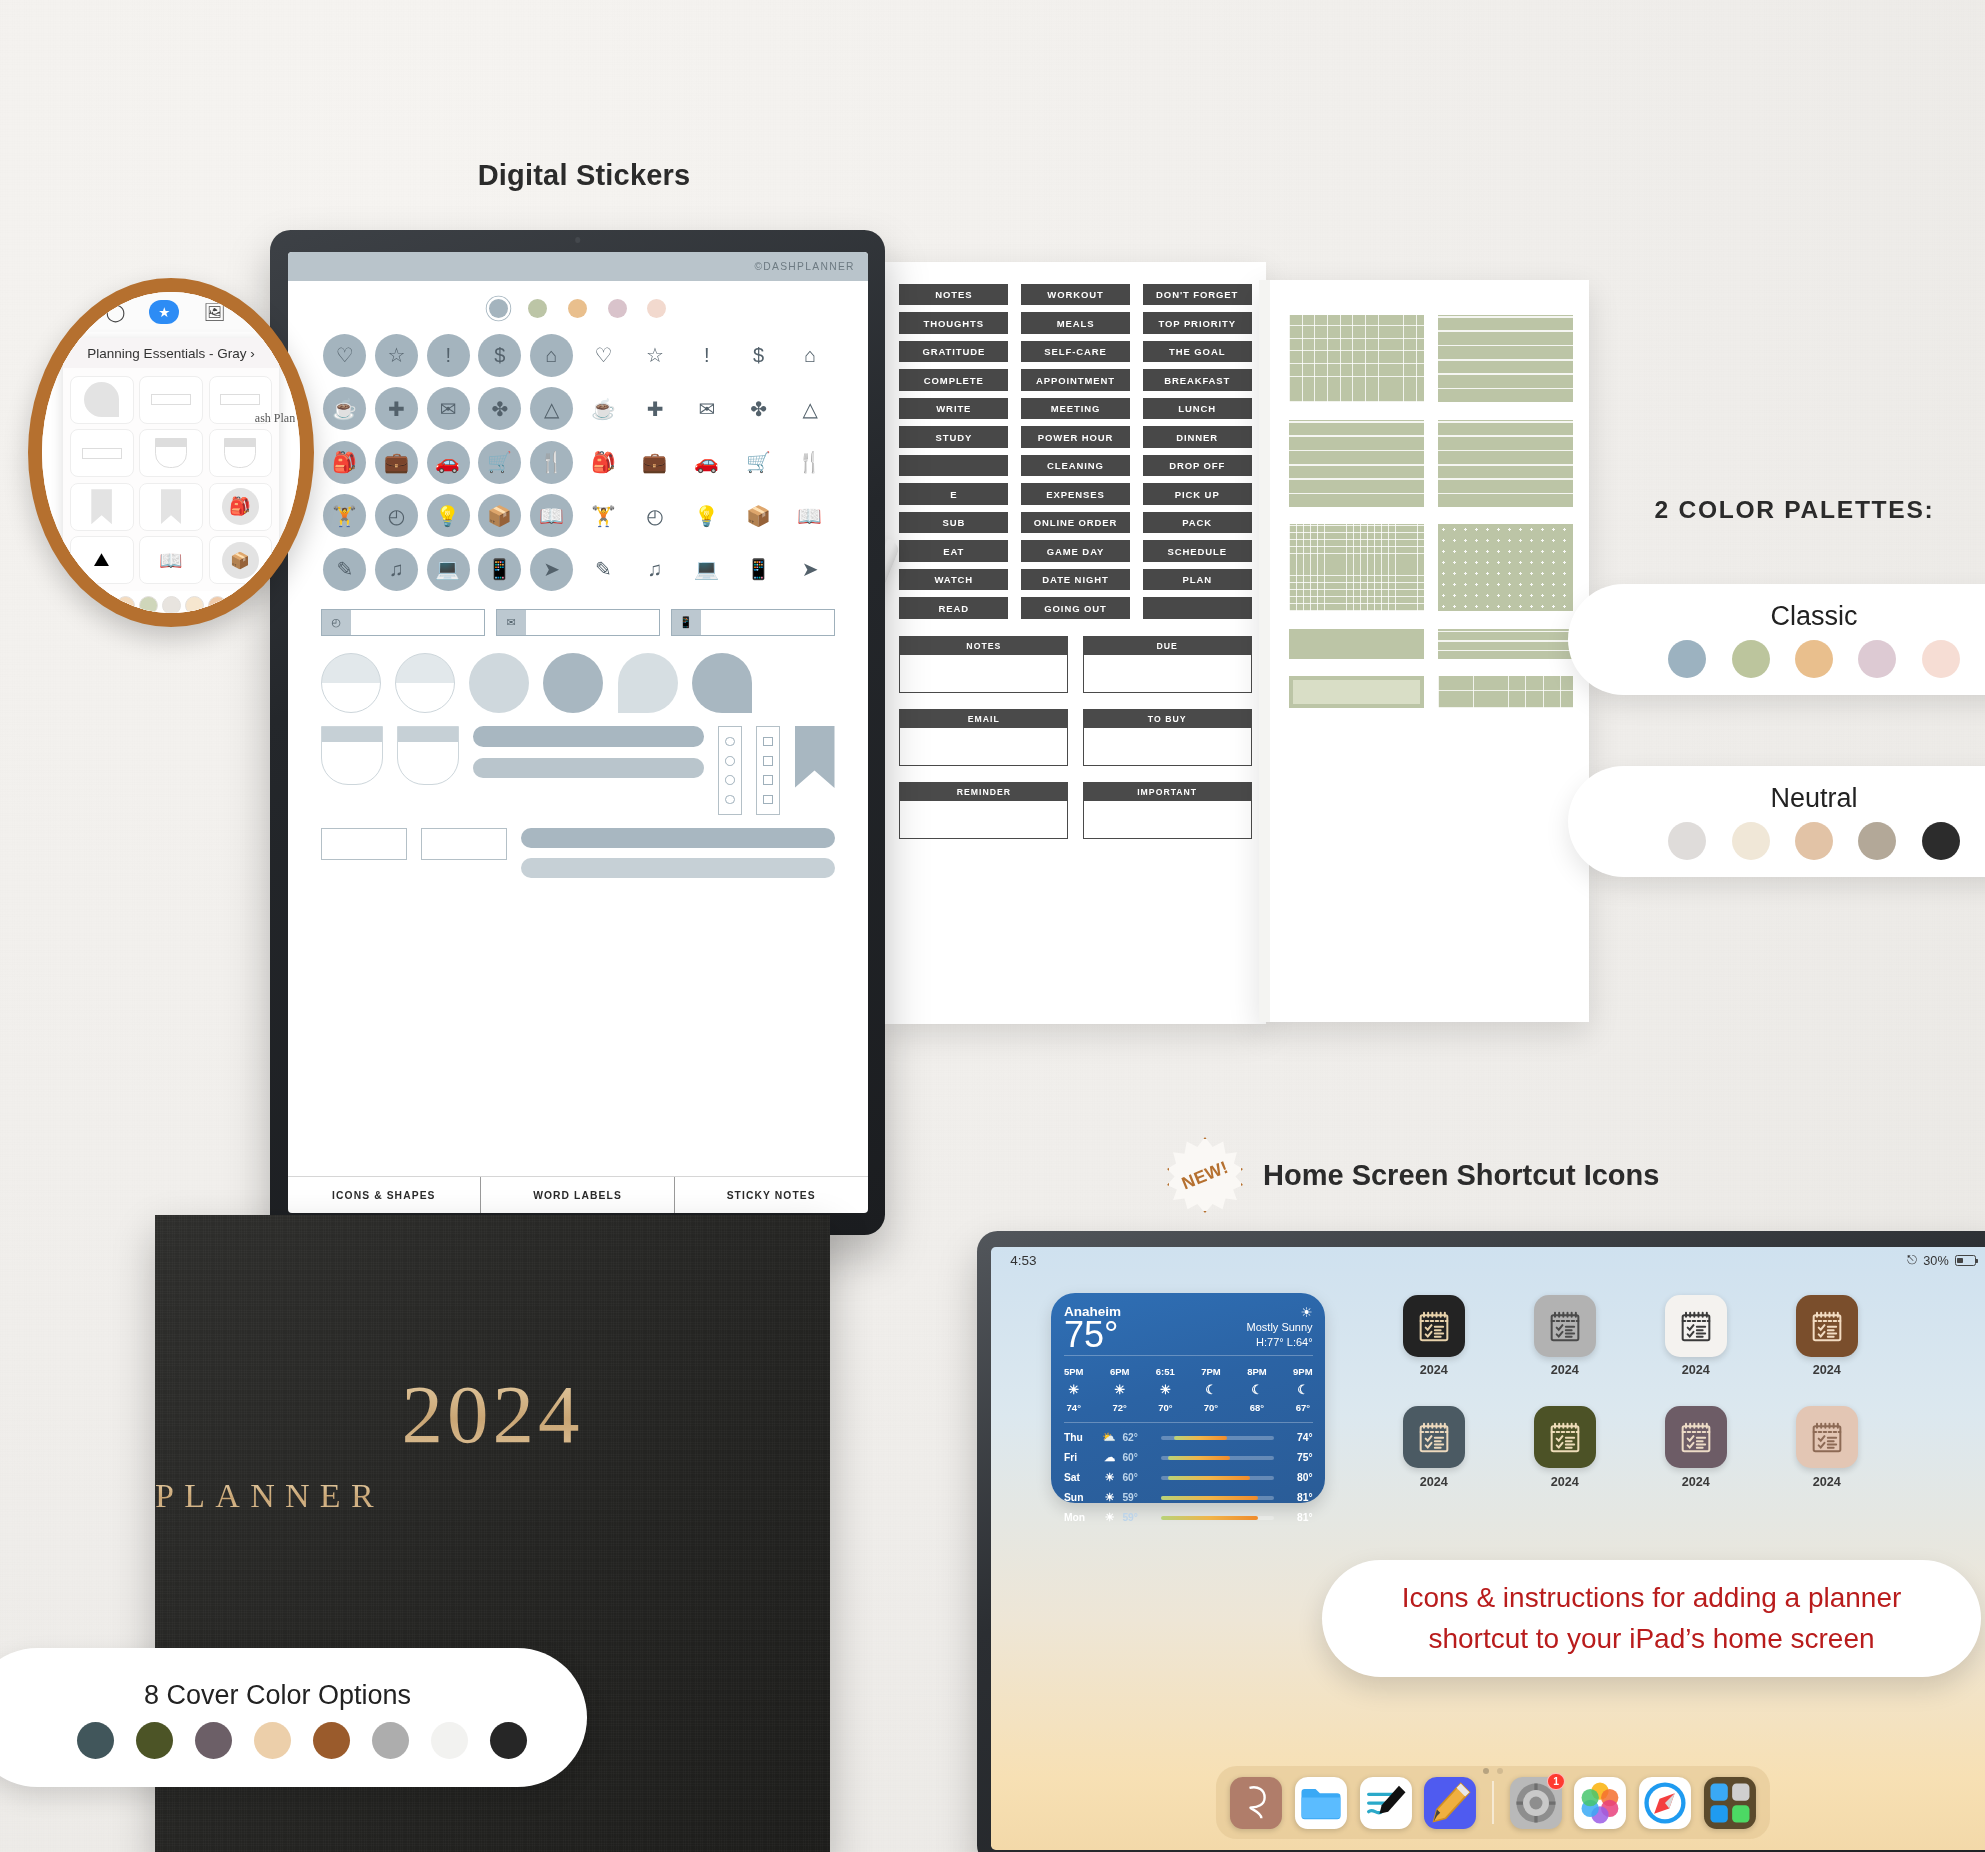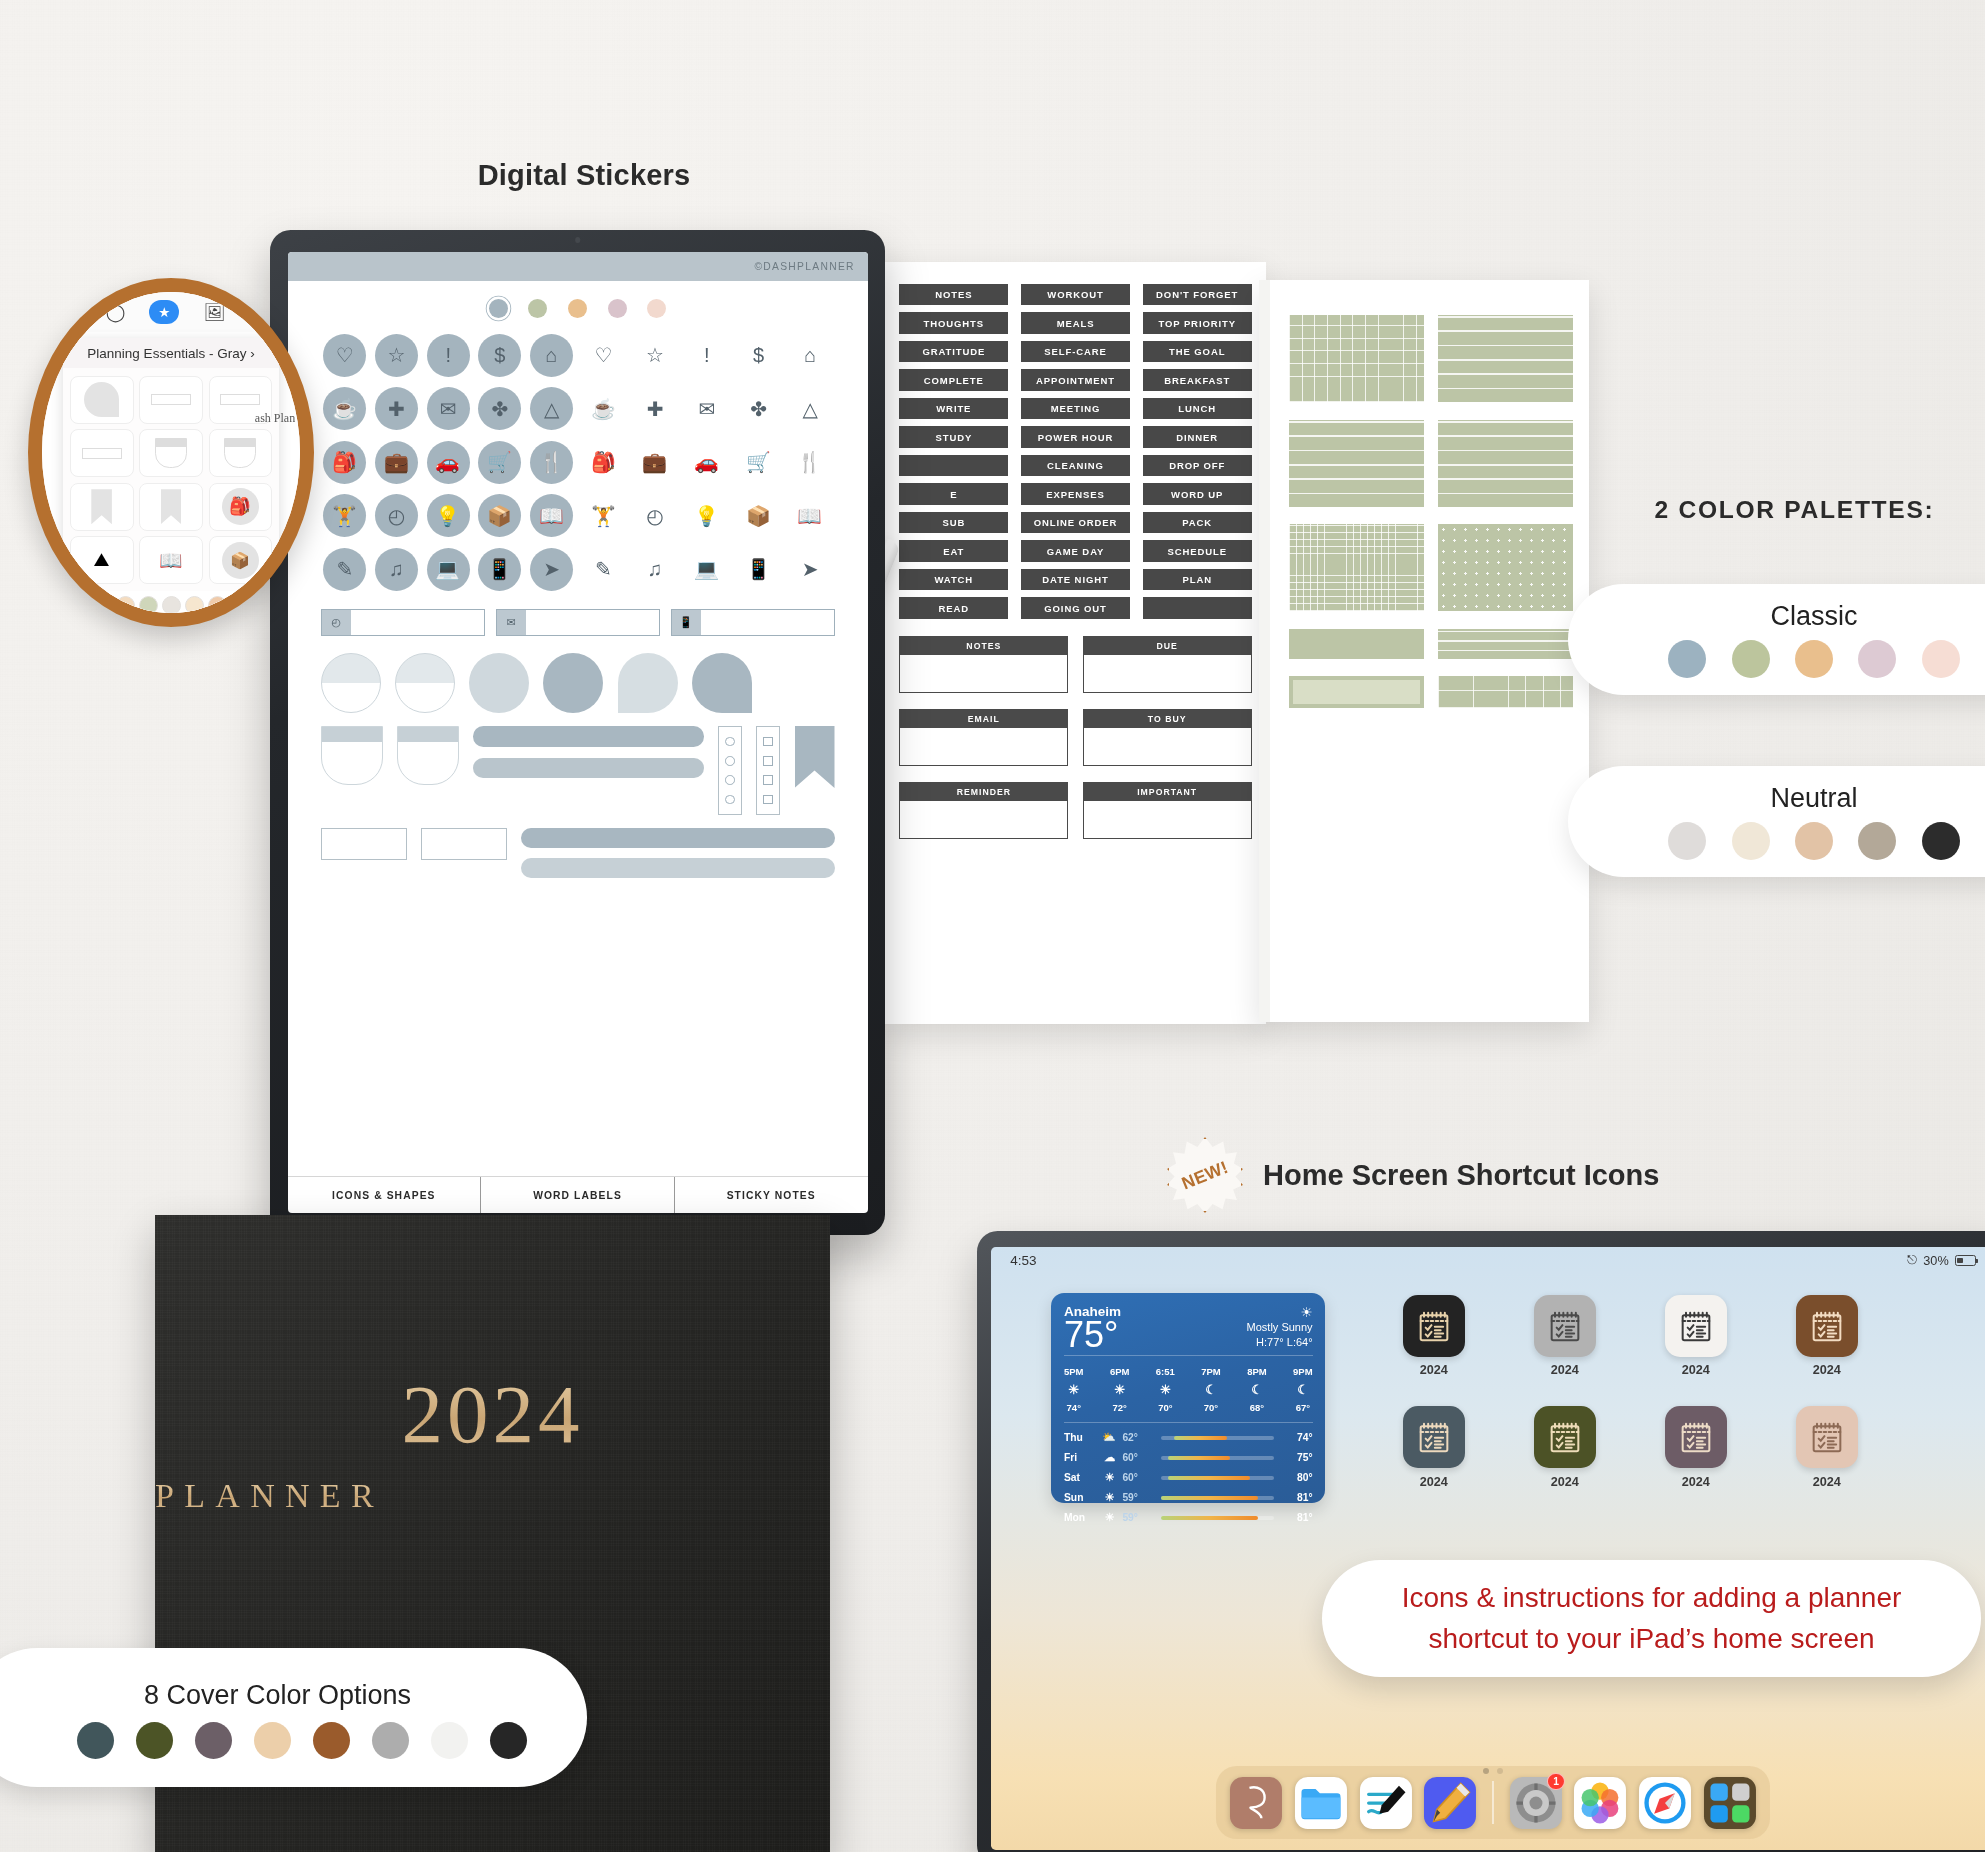--- a/index.html
+++ b/index.html
@@ -279,21 +279,21 @@
     padding:0 19px; font-size:13.5px; color:#333; font-weight:500;
   }
   .sb-right { display:flex; align-items:center; gap:6.4px; font-size:12.7px; }
   .batt { width:20.6px;height:10.3px;border:1.3px solid #444;border-radius:2.4px;position:relative; }
   .batt::after{content:"";position:absolute;right:-3.2px;top:2.8px;width:1.6px;height:4px;background:#444;border-radius:0 0.8px 0.8px 0;}
   .batt i{position:absolute;left:1.2px;top:1.2px;bottom:1.2px;width:28%;background:#444;border-radius:0.8px;display:block;}
 
   .weather {
     position:absolute; left:60px; top:46px; width:274px; height:210px;
     background:linear-gradient(165deg,#2f6fb5 0%, #2b63a4 45%, #2a5c97 100%);
-    border-radius:13px; color:#fff; padding:11px 12.7px;
+    border-radius:24px; color:#fff; padding:11px 12.7px;
     box-shadow:0 6.4px 16px rgba(0,0,0,.15);
   }
   .w-top { display:flex; justify-content:space-between; align-items:flex-start; }
   .w-city { font-size:13.5px; font-weight:600; }
   .w-temp { font-size:36px; font-weight:300; line-height:1; margin-top:-1.6px; }
   .w-cond { text-align:right; font-size:11px; line-height:1.35; font-weight:500; }
   .w-sun { font-size:13.5px; text-align:right; }
   .w-hours { display:flex; justify-content:space-between; margin-top:2px;
     padding-top:9.5px; border-top:0.8px solid rgba(255,255,255,.28); }
   .w-hr { text-align:center; font-size:9.5px; font-weight:600; display:flex;
@@ -404,21 +404,21 @@
           <div class="wl">GOING OUT</div>
         </div>
       <div class="wl-col" id="wlc3">
           <div class="wl">DON'T FORGET</div>
           <div class="wl">TOP PRIORITY</div>
           <div class="wl">THE GOAL</div>
           <div class="wl">BREAKFAST</div>
           <div class="wl">LUNCH</div>
           <div class="wl">DINNER</div>
           <div class="wl">DROP OFF</div>
-          <div class="wl">WORD UP</div>
+          <div class="wl">PICK UP</div>
           <div class="wl">PACK</div>
           <div class="wl">SCHEDULE</div>
           <div class="wl">PLAN</div>
           <div class="wl"></div>
         </div>
     </div>
     <div class="sn-cols">
       <div class="sn-col" id="snc1">
           <div class="sn">
             <div class="sn-hd">NOTES</div>

